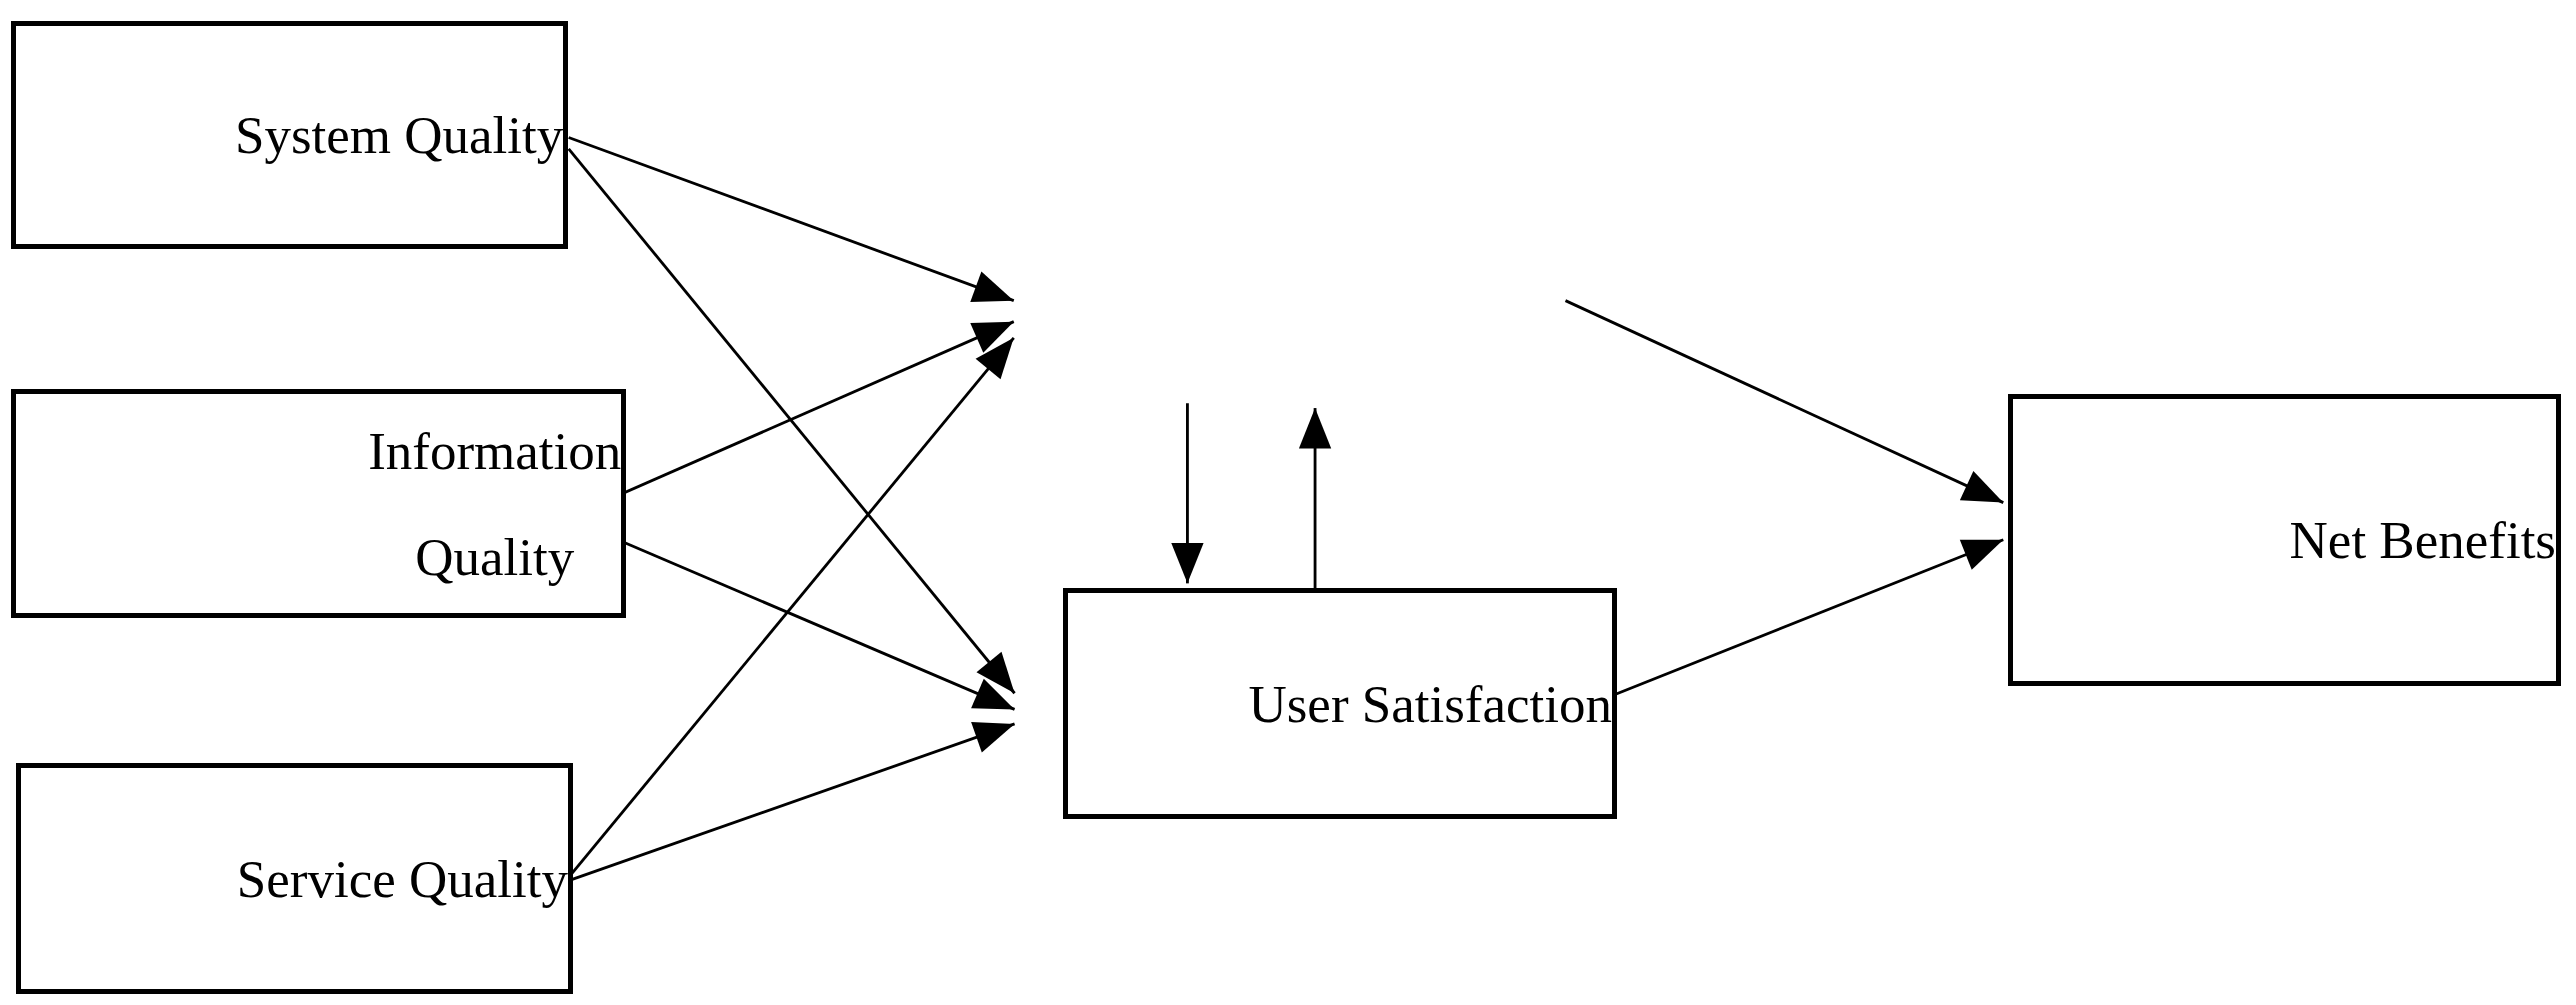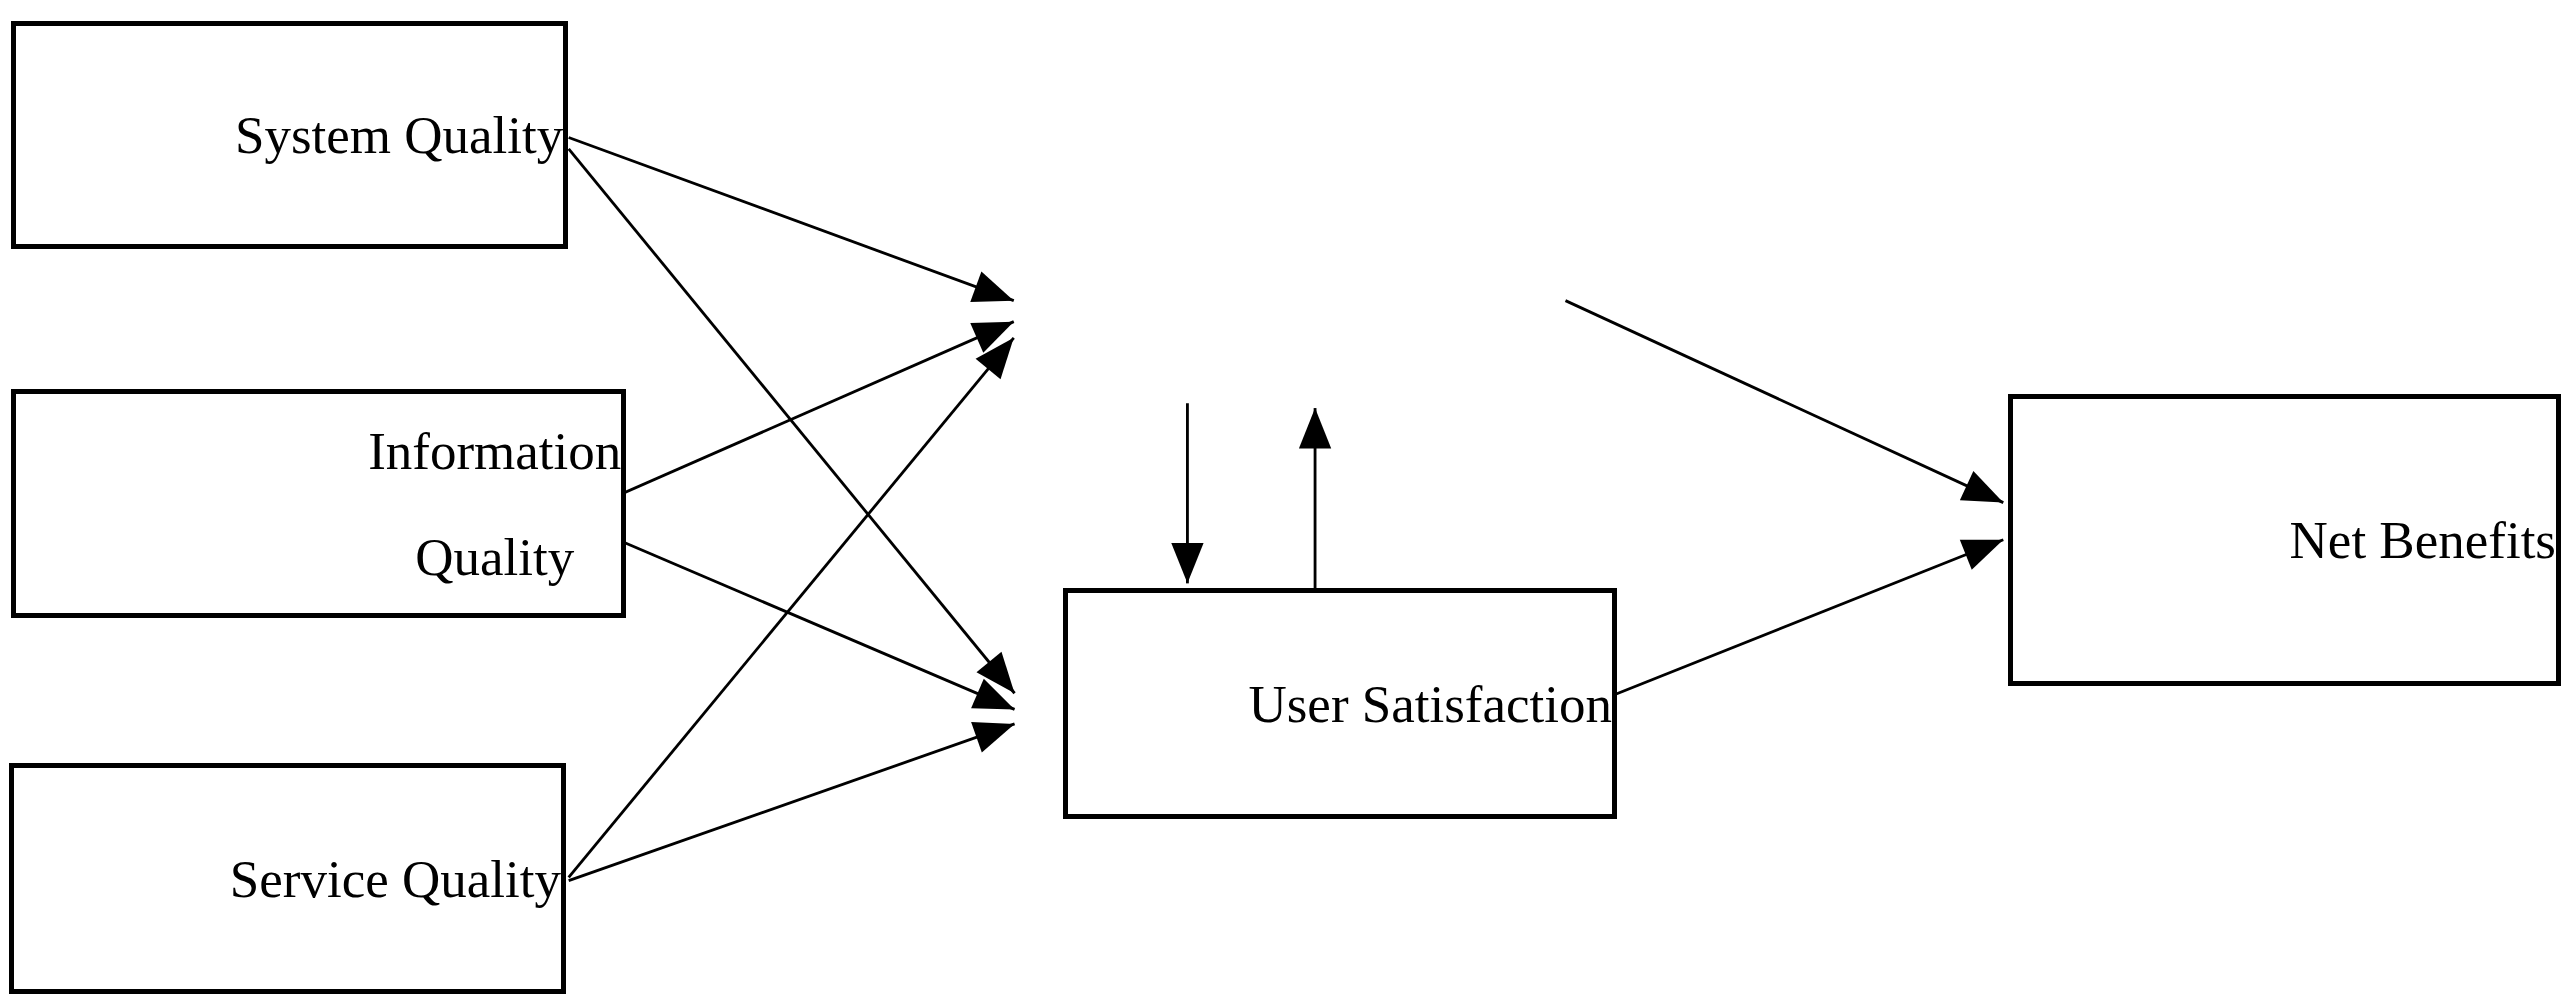--- a/index.html
+++ b/index.html
@@ -25,21 +25,21 @@
     text-align: center;
     font-family: "Liberation Serif", "DejaVu Serif", serif;
     font-size: 53px;
     line-height: 2.0;
     color: #000000;
     white-space: pre-line;
     z-index: 2;
   }
   .node-system-quality      { left: 11.3px;   top: 21px;   width: 557px; height: 228px; }
   .node-information-quality { left: 11.3px;   top: 389px;  width: 615px; height: 229px; }
-  .node-service-quality     { left: 9px;   top: 763px;  width: 557px; height: 231px; }
+  .node-service-quality     { left: 16px;   top: 763px;  width: 557px; height: 231px; }
   .node-intention           { left: 1019px; top: 172px;  width: 546px; height: 231px; }
   .node-user-satisfaction   { left: 1019px; top: 588px;  width: 554px; height: 231px; margin-left: 44px; }
   .node-net-benefits        { left: 2008px; top: 394px;  width: 553px; height: 292px; }
   svg.edges {
     position: absolute;
     left: 0;
     top: 0;
     width: 2576px;
     height: 1006px;
     z-index: 1;

